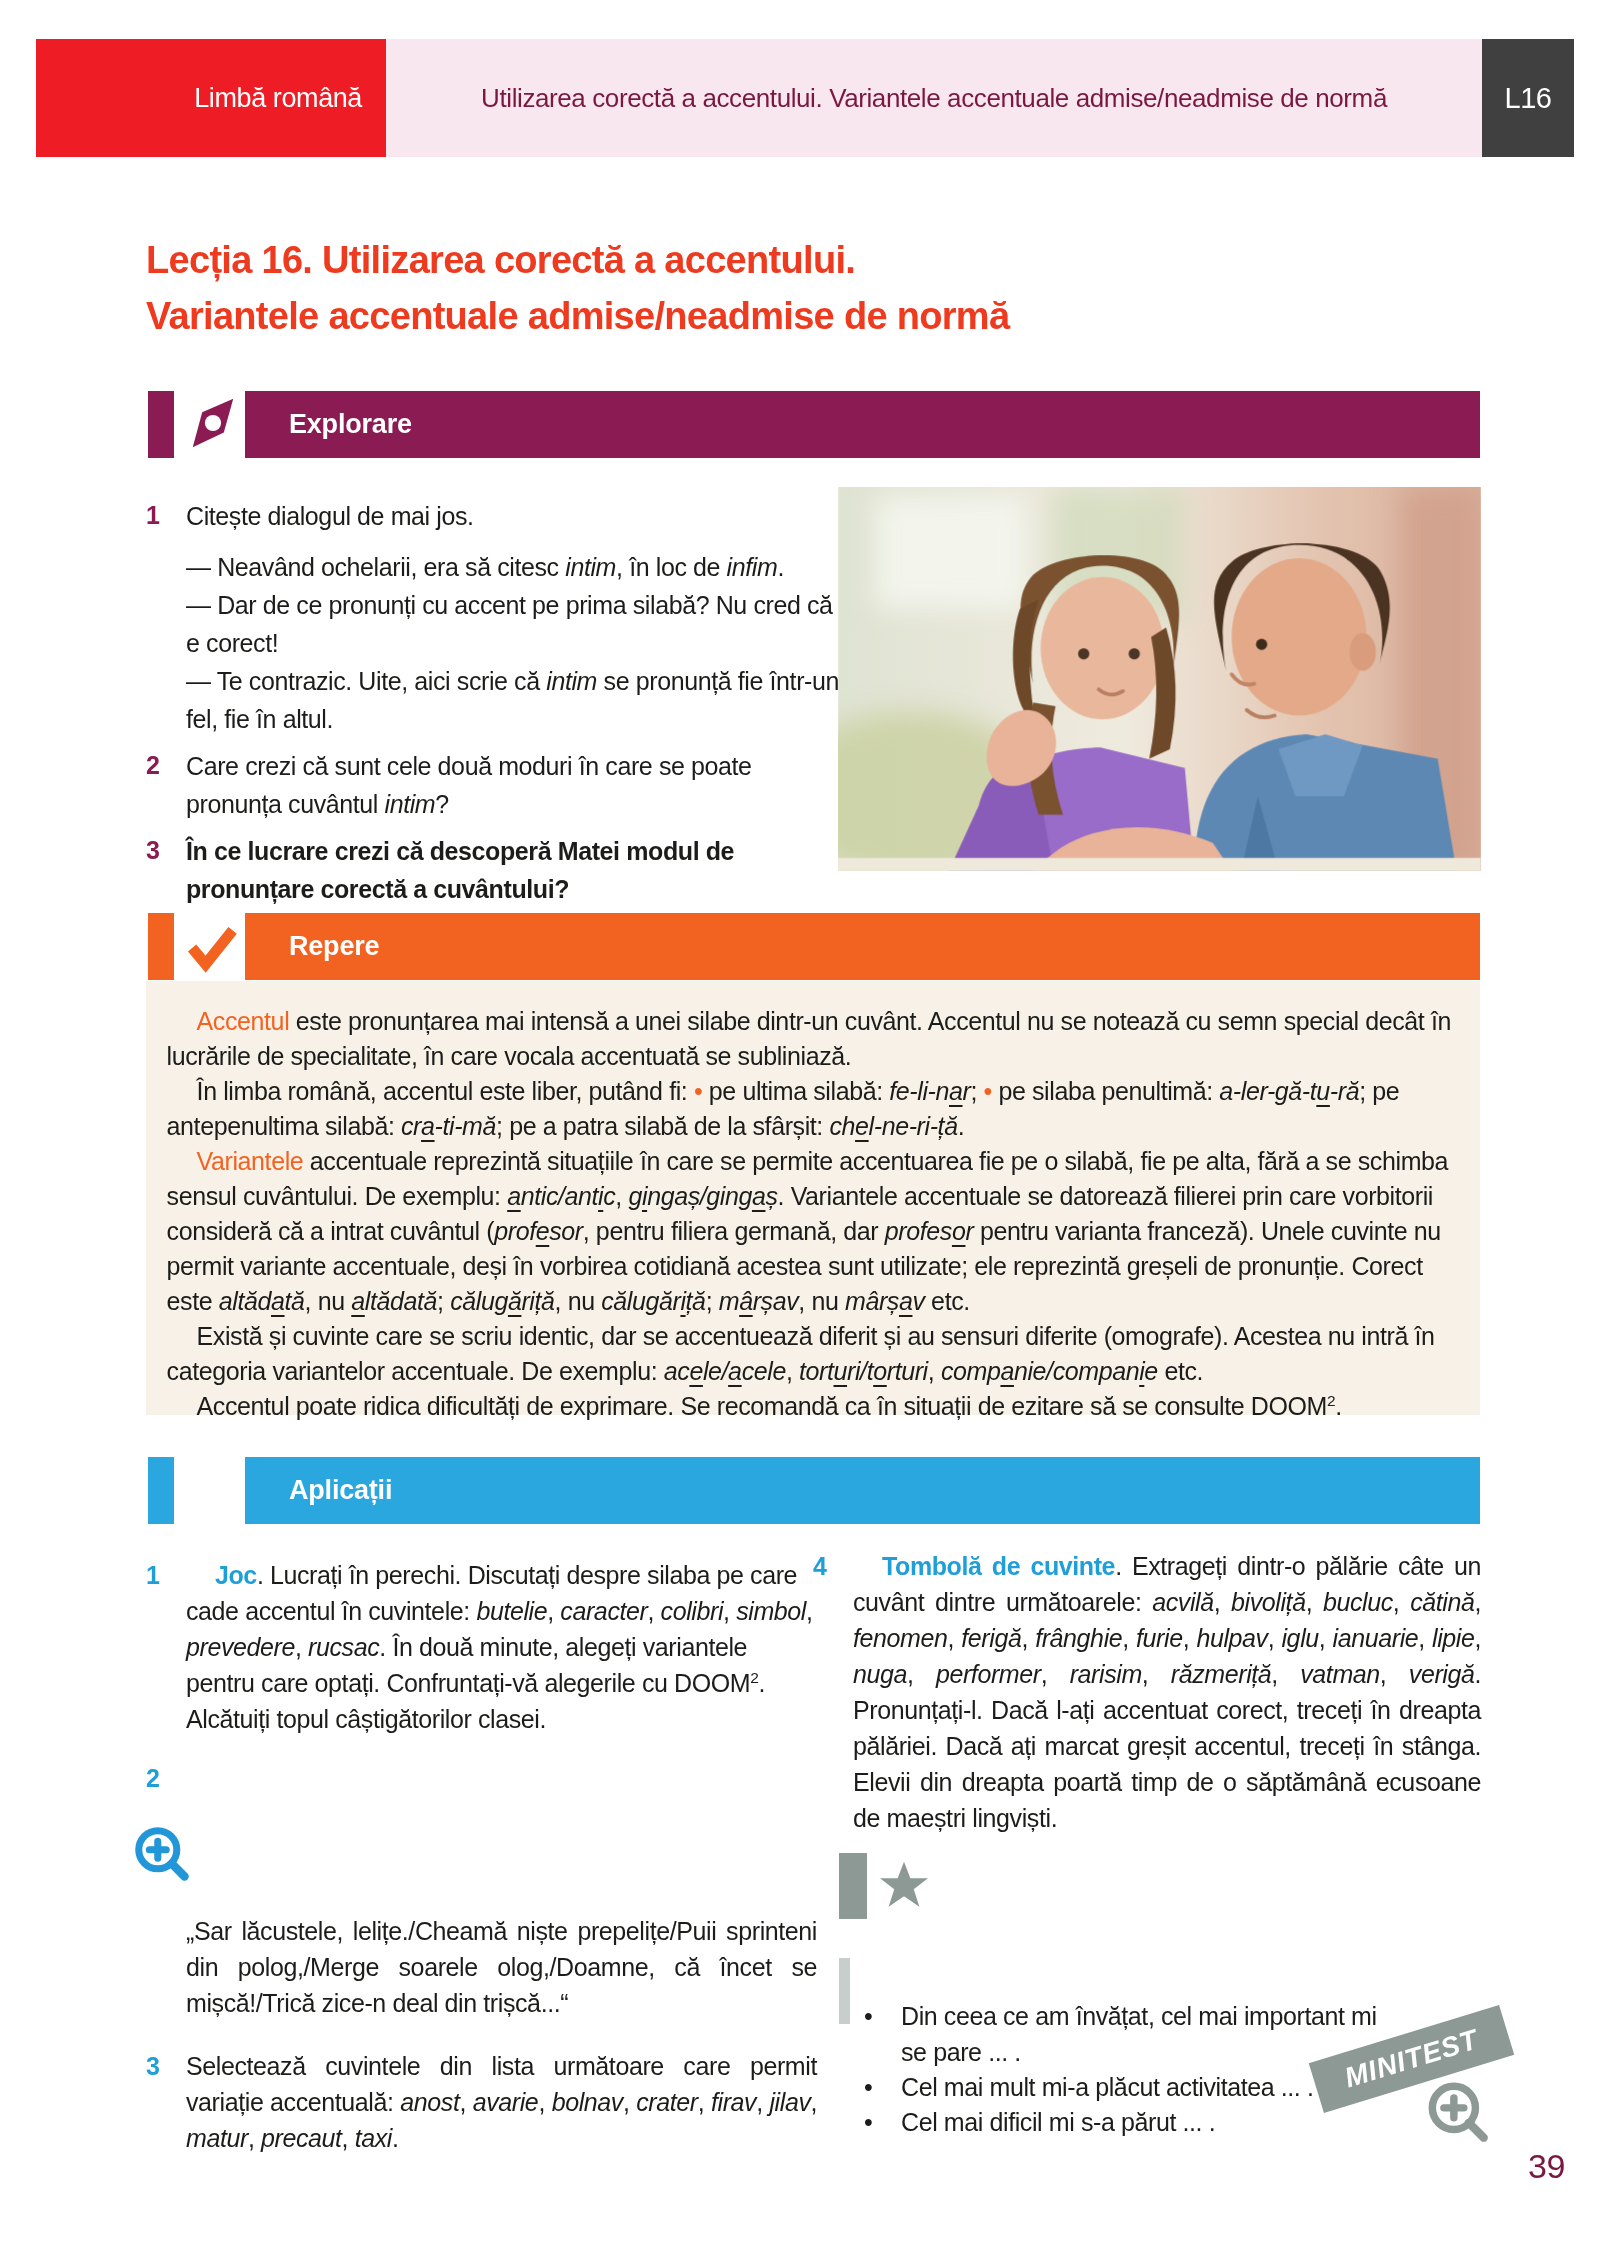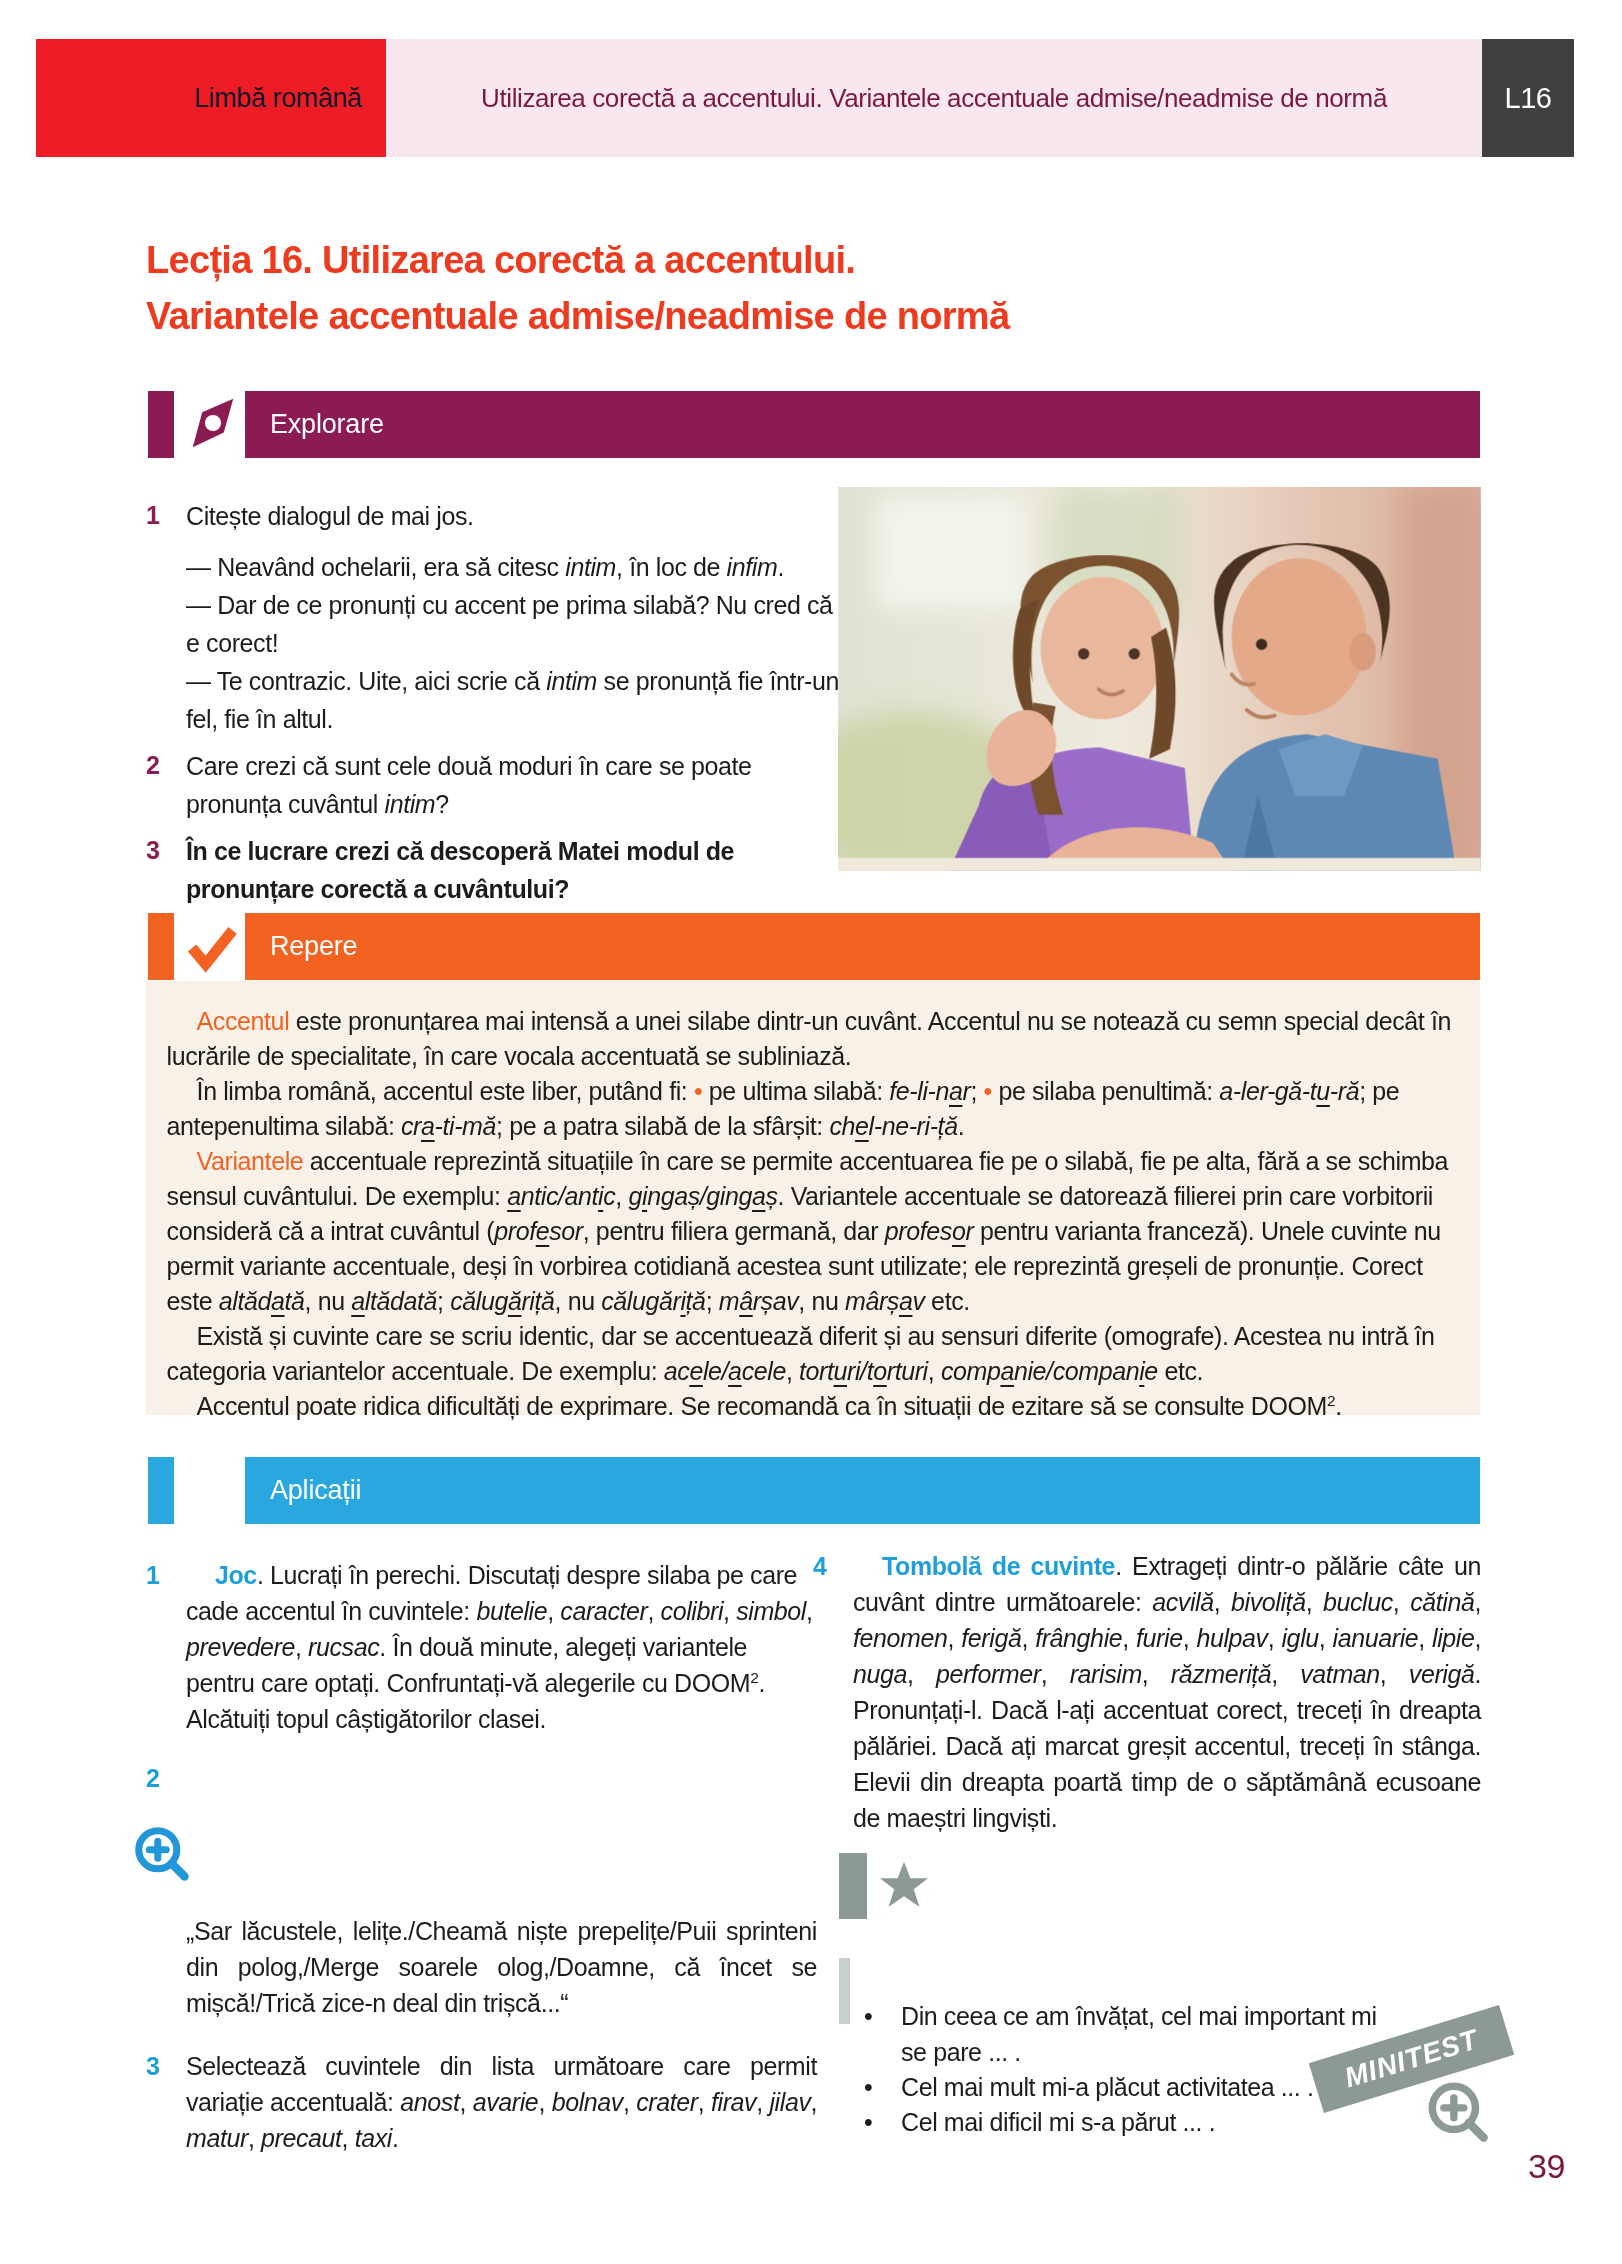--- a/index.html
+++ b/index.html
@@ -1,35 +1,35 @@
 <!DOCTYPE html>
 <html style="font-size:15px"><head>
 <meta charset="utf-8">
 <style>
   html,body{margin:0;padding:0;background:#ffffff;}
   .page{position:relative;width:1623px;height:2265px;background:#ffffff;overflow:hidden;
         font-family:"Liberation Sans",sans-serif;color:#1c1c1a;letter-spacing:-0.4px;}
   .abs{position:absolute;}
 
   
-  .hdr-red{left:36px;top:39px;width:350px;height:118px;background:#EE1C24;color:#0f172a;
+  .hdr-red{left:36px;top:39px;width:350px;height:118px;background:#EE1C24;color:#ffffff;
            display:flex;align-items:center;justify-content:flex-end;padding-right:24px;
            box-sizing:border-box;font-size:27px;}
   .hdr-pink{left:386px;top:39px;width:1096px;height:118px;background:#F8E7EE;color:#7B1842;
             display:flex;align-items:center;justify-content:center;font-size:26px;}
   .hdr-code{left:1482px;top:39px;width:92px;height:118px;background:#404040;color:#ffffff;
             display:flex;align-items:center;justify-content:center;font-size:29px;}
 
   .page-title{left:146px;top:232px;width:1124px;font-size:38px;line-height:56px;
               font-weight:bold;color:#EE3A1E;letter-spacing:-0.7px;}
 
   
   .band-bar{width:26px;height:67px;}
-  .band-main{height:67px;display:flex;align-items:center;padding-left:25px;box-sizing:border-box;
-             color:#ffffff;font-weight:normal;font-size:27px;letter-spacing:-0.2px;}
+  .band-main{height:67px;display:flex;align-items:center;padding-left:44px;box-sizing:border-box;
+             color:#ffffff;font-weight:bold;font-size:27px;letter-spacing:-0.2px;}
   .maroon{background:#8B1B53;} .orange{background:#F26322;} .blue{background:#2AA7DF;}
   .grayband{background:#8C9995;}
 
   .num{font-weight:bold;font-size:25px;line-height:37px;}
   .num-maroon{color:#8B1B53;} .num-blue{color:#1E9FD8;}
 
   .body-txt{font-size:25px;line-height:38px;}
   .col-txt{font-size:25px;line-height:36px;}
   i{font-style:italic;}
   u{text-decoration:underline;text-decoration-thickness:1.9px;text-underline-offset:4.7px;}

